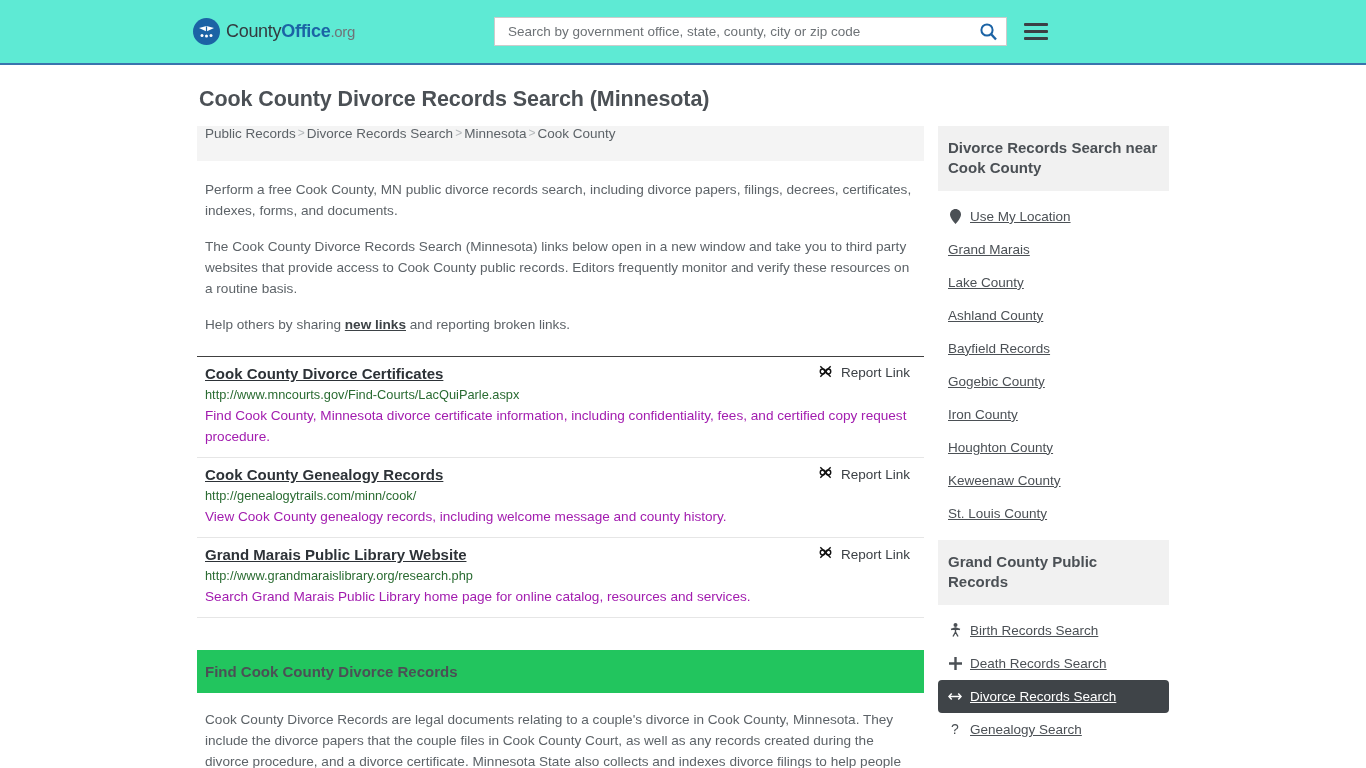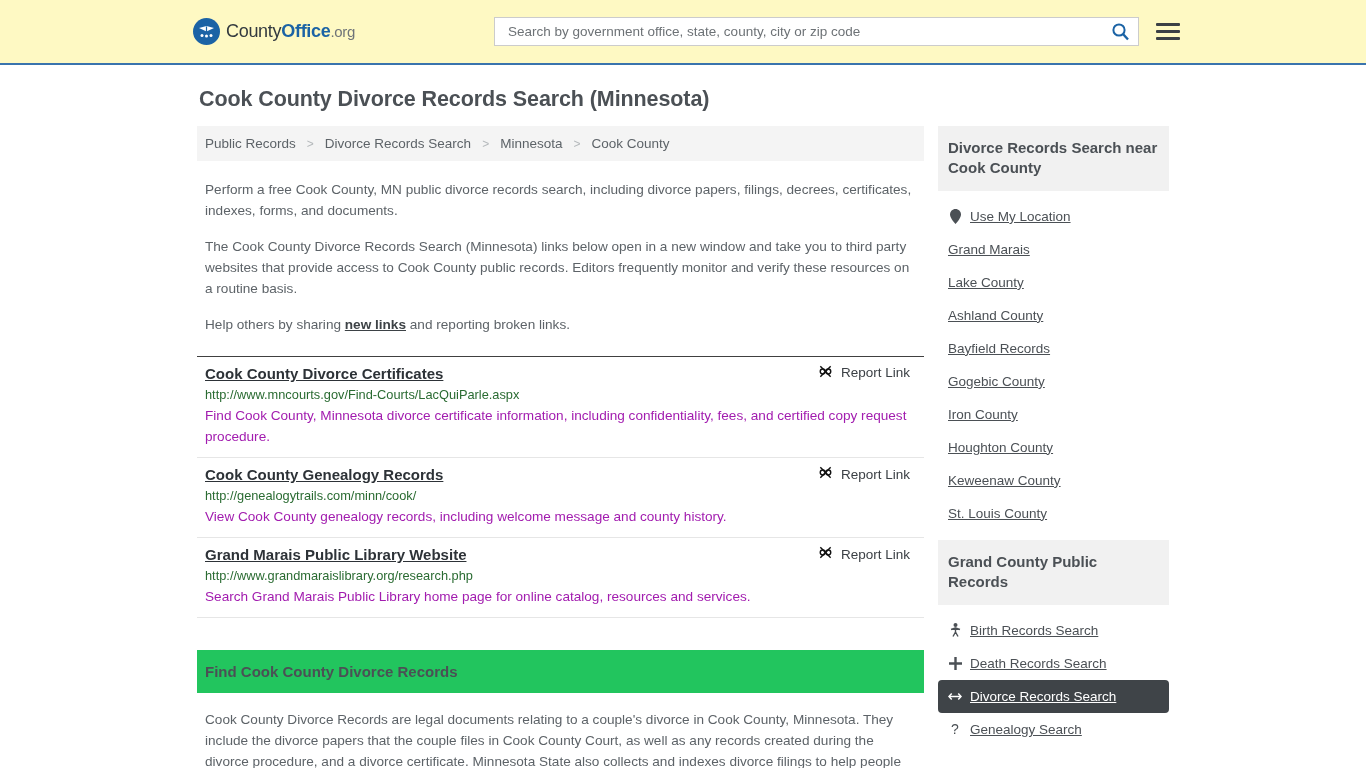--- a/index.html
+++ b/index.html
@@ -7,21 +7,21 @@
     margin: 0; padding: 0;
     width: 1366px; height: 768px;
     overflow: hidden;
     background: #ffffff;
     font-family: "Liberation Sans", sans-serif;
   }
 
   
   .site-header {
     height: 65px;
-    background: #fef9c3;
+    background: #5eead4;
     border-bottom: 2px solid #3a74ad;
     display: flex;
     align-items: center;
     position: relative;
   }
   .logo-wrap {
     display: flex;
     align-items: center;
     margin-left: 193px;
     gap: 6px;
@@ -48,21 +48,21 @@
   .logo-text .t3 { color: #6f7478; font-size: 15px; }
 
   .search-area {
     position: absolute;
     left: 494px;
     top: 17px;
     display: flex;
     align-items: center;
   }
   .search-box {
-    width: 645px;
+    width: 513px;
     height: 29px;
     background: #fff;
     border: 1px solid #ccc;
     display: flex;
     align-items: center;
     padding: 0 8px 0 11px;
   }
   .search-box input {
     flex: 1;
     border: none;
@@ -110,24 +110,24 @@
     gap: 14px;
   }
   .col-main { width: 727px; flex: none; }
   .col-side { width: 231px; flex: none; }
 
   
   .breadcrumb {
     background: #f4f4f4;
     height: 35px;
     display: flex;
-    align-items: center;
+    align-items: flex-start;
     padding-left: 8px;
     font-size: 13.5px;
-    gap: 11px;
+    gap: 2px;
   }
   .breadcrumb a {
     color: #5d6368;
     text-decoration: none;
   }
   .breadcrumb a:last-child { color: #5d6368; }
   .breadcrumb .sep { color: #b4b8bb; font-size: 12px; }
 
   
   .intro { padding: 0 8px; }

